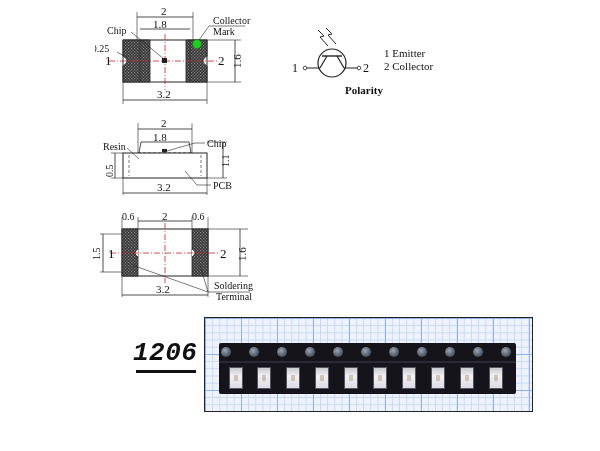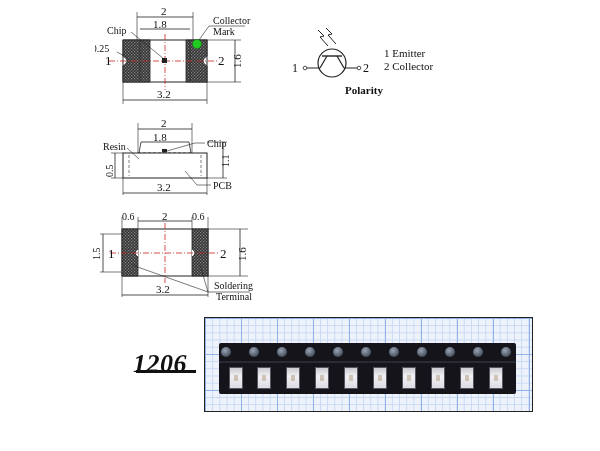--- a/index.html
+++ b/index.html
@@ -1,19 +1,19 @@
 <!DOCTYPE html>
 <html><head>
 <meta charset="utf-8">
 <style>
   html, body { margin:0; padding:0; background:#ffffff; }
   body { width:600px; height:451px; position:relative; overflow:hidden; font-family:"Liberation Serif", serif; color:#111; }
   .abs { position:absolute; }
   svg text { font-family:"Liberation Serif", serif; fill:#111; }
-  .label-1206 { position:absolute; left:133px; top:349px; font-family:Liberation Serif, serif; font-style:italic; font-weight:bold; font-size:26px; color:#111; letter-spacing:0.5px; }
+  .label-1206 { position:absolute; left:133px; top:338px; font-family:Liberation Mono, monospace; font-style:italic; font-weight:bold; font-size:26px; color:#111; letter-spacing:0.5px; }
   .underline-1206 { position:absolute; left:136px; top:370px; width:60px; height:3px; background:#111; }
   .photo-frame { position:absolute; left:204px; top:317px; width:329px; height:95px; border:1.5px solid #222; box-sizing:border-box; overflow:hidden;
     background-color:#eef2fb;
     background-image:
       linear-gradient(#8fb3e8 1px, transparent 1px),
       linear-gradient(90deg, #8fb3e8 1px, transparent 1px),
       linear-gradient(#c7d8f3 1px, transparent 1px),
       linear-gradient(90deg, #c7d8f3 1px, transparent 1px);
     background-size:36px 36px, 36px 36px, 7.2px 7.2px, 7.2px 7.2px;
   }

